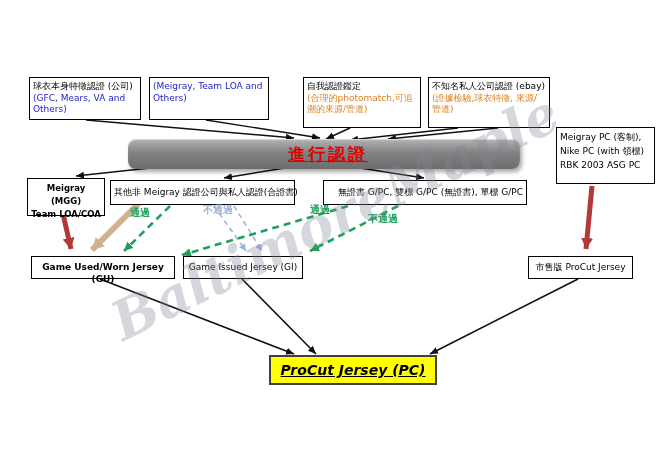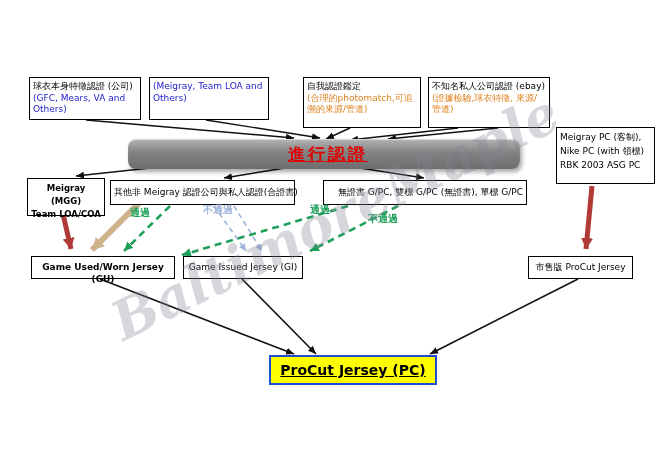--- a/index.html
+++ b/index.html
@@ -28,21 +28,21 @@
   .meigray-box { left:27px; top:178px; width:78px; height:38px; font-weight:bold; text-align:center; font-size:8.5px; line-height:1.5; }
 
   .mid-box-a { left:110px; top:180px; width:185px; height:25px; text-align:center; white-space:nowrap; padding-top:6px; font-size:9px; }
   .mid-box-b { left:323px; top:180px; width:204px; height:25px; text-align:right; white-space:nowrap; padding-top:6px; font-size:9px; }
 
   .result-gu { left:31px; top:256px; width:144px; height:23px; font-weight:bold; text-align:center; padding-top:5px; }
   .result-gi { left:183px; top:256px; width:120px; height:23px; text-align:center; padding-top:5px; }
   .result-retail { left:528px; top:256px; width:105px; height:23px; text-align:center; padding-top:5px; }
 
   .final-box { position:absolute; left:269px; top:355px; width:168px; height:30px; background:#ffff00;
-               border:2px solid #1d4ed8; display:flex; align-items:center; justify-content:center; z-index:3; }
+               border:2px solid #404040; display:flex; align-items:center; justify-content:center; z-index:3;font-style:italic; }
   .final-box span { font-weight:bold; font-size:14px; text-decoration:underline; color:#000; }
 
   .edge-label { position:absolute; font-size:10px; font-weight:bold; z-index:4; }
   .lbl-pass { color:#1fa05a; }
   .lbl-fail-blue { color:#9db3d9; }
   .lbl-pass-1 { left:130px; top:206px; }
   .lbl-fail-1 { left:203px; top:203px; }
   .lbl-pass-2 { left:310px; top:203px; }
   .lbl-fail-2 { left:368px; top:212px; }
 

